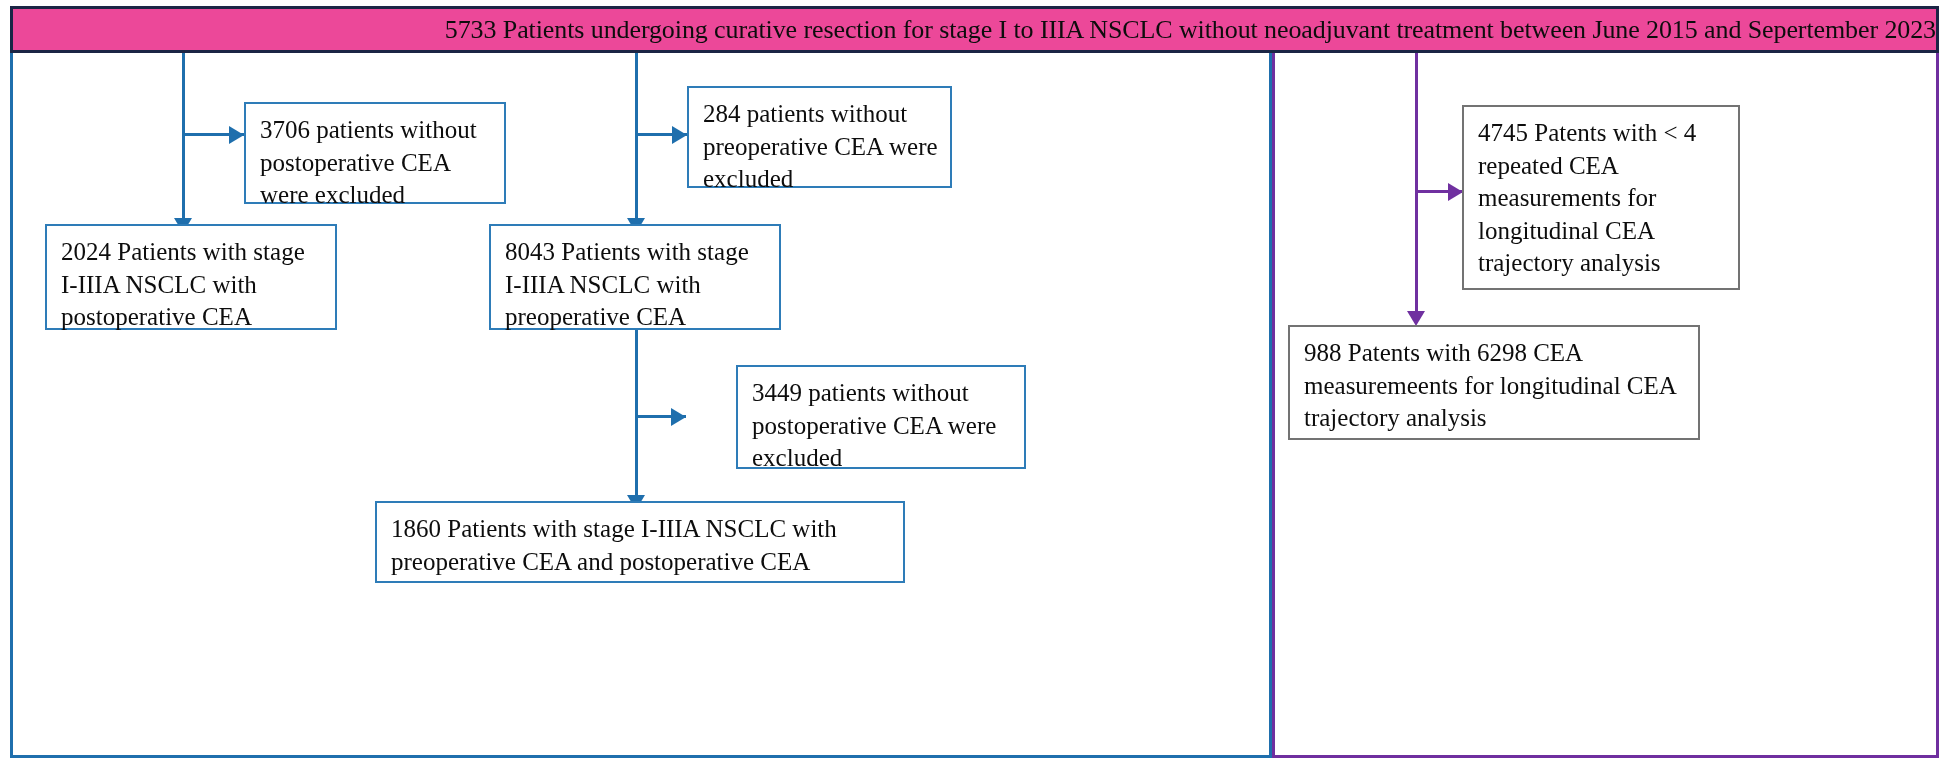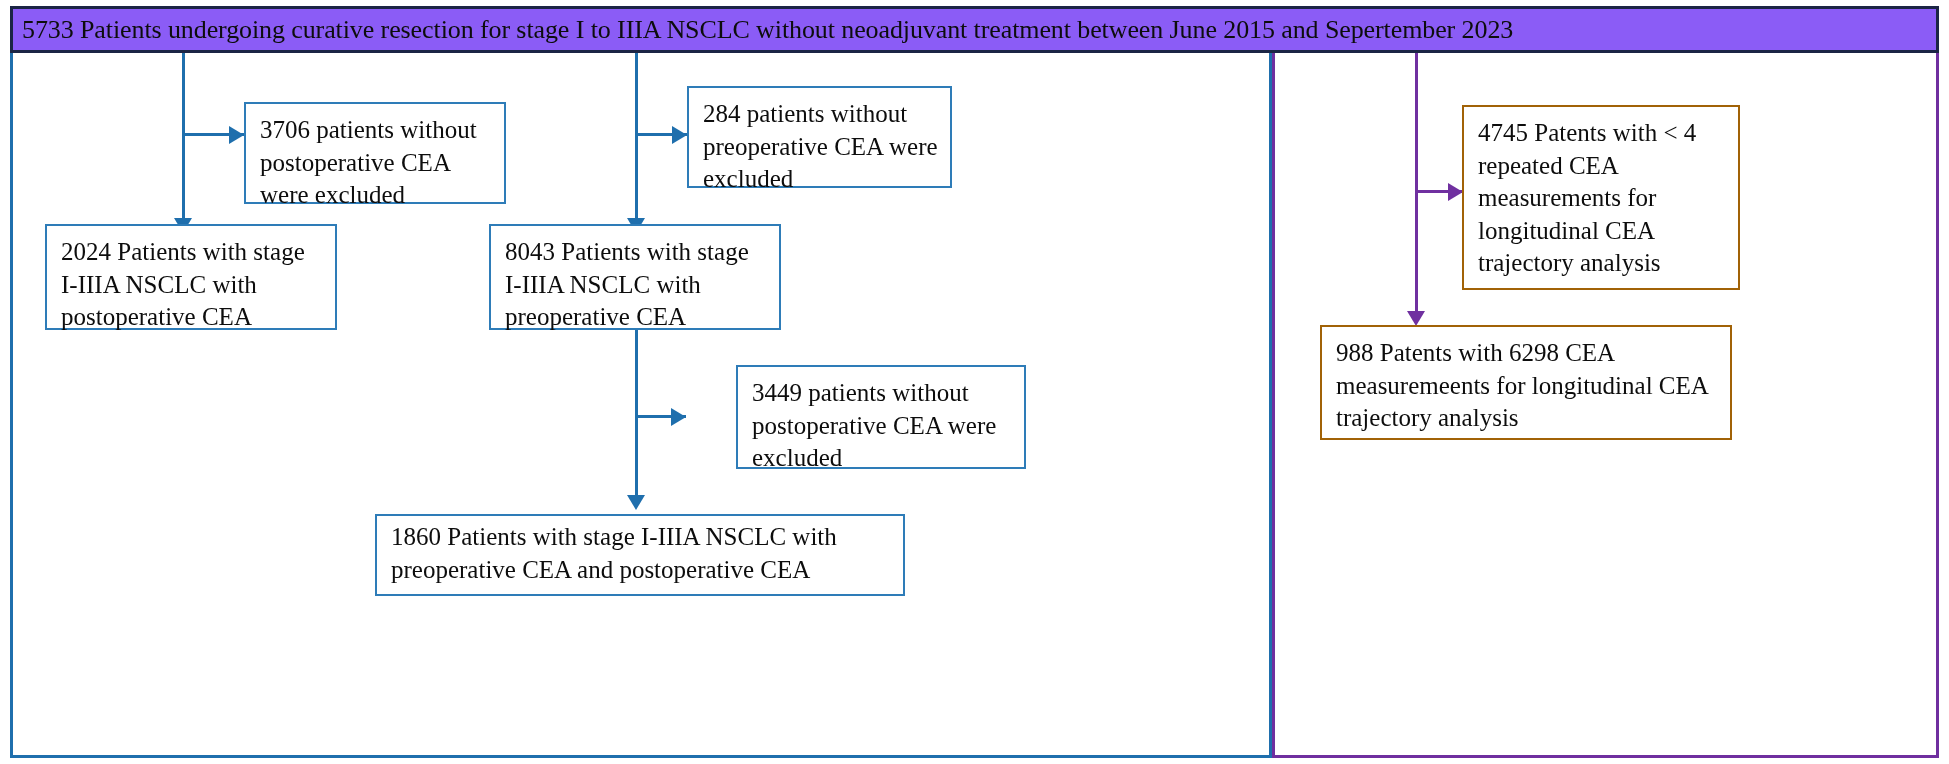--- a/index.html
+++ b/index.html
@@ -22,24 +22,25 @@
 
   
   .banner {
     position: absolute;
     left: 10px;
     top: 6px;
     width: 1929px;
     height: 47px;
     border: 3px solid #1b2545;
     box-sizing: border-box;
-    background: #8b5cf6;
+    background: #ec4899;
     display: flex;
     align-items: center;
     padding-left: 9px;
+    justify-content: flex-end;
   }
   .banner-text {
     font-size: 26px;
     line-height: 1.05;
     white-space: nowrap;
     letter-spacing: -0.1px;
   }
 
   
   .panel-left {
@@ -68,26 +69,26 @@
   
   .node {
     position: absolute;
     box-sizing: border-box;
     background: #ffffff;
     display: flex;
     align-items: flex-start;
     padding: 10px 12px 8px 14px;
   }
   .node.blue   { border: 2px solid #2e7cb8; }
-  .node.purple { border: 2px solid #a16207; font-family: Liberation Serif, serif; }
+  .node.purple { border: 2px solid #737373; font-family: Liberation Serif, serif; }
   .node-text {
     font-size: 25px;
     line-height: 1.30;
   }
-  .node.center-text { align-items: flex-end; margin-top: 13px; }
+  .node.center-text { align-items: flex-start; }
 
   
   .vline, .hline {
     position: absolute;
   }
   .vline.blue   { width: 3px; background: #1f6fad; }
   .hline.blue   { height: 3px; background: #1f6fad; }
   .vline.purple { width: 3px; background: #7030a0; }
   .hline.purple { height: 3px; background: #7030a0; }
 
@@ -175,17 +176,17 @@
   <div class="vline purple" style="left:1415px; top:53px; height:263px;"></div>
   <div class="arrowhead down purple" style="left:1407px; top:311px;"></div>
 
   <div class="hline purple" style="left:1415px; top:190px; width:47px;"></div>
   <div class="arrowhead right purple" style="left:1448px; top:183px;"></div>
 
   <div class="node purple" style="left:1462px; top:105px; width:278px; height:185px;">
     <span class="node-text">4745 Patents with &lt; 4 repeated CEA measurements for longitudinal CEA trajectory analysis</span>
   </div>
 
-  <div class="node purple" style="left:1288px; top:325px; width:412px; height:115px;margin-left:32px;">
+  <div class="node purple" style="left:1288px; top:325px; width:412px; height:115px;">
     <span class="node-text">988 Patents with 6298 CEA measuremeents for longitudinal CEA trajectory analysis</span>
   </div>
 
 </div>
 
 </body></html>

